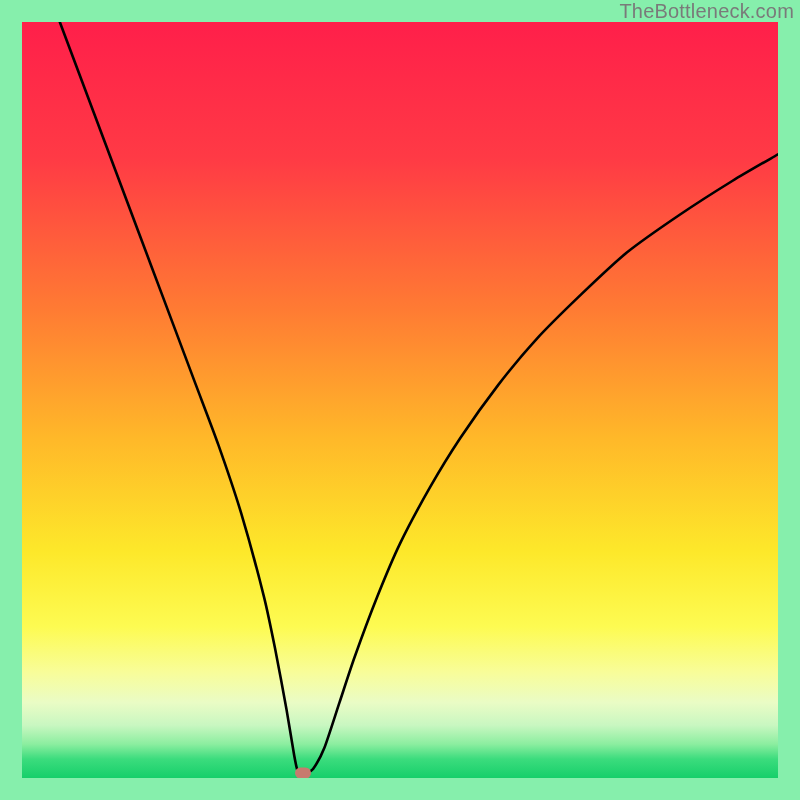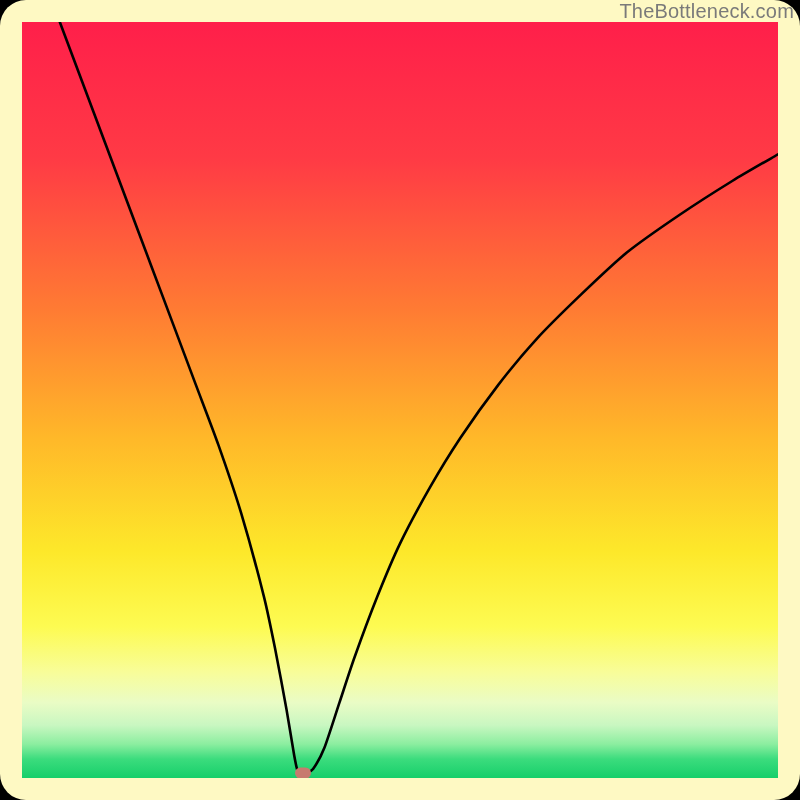--- a/index.html
+++ b/index.html
@@ -7,22 +7,21 @@
     padding: 0;
     width: 800px;
     height: 800px;
     background: #000;
     overflow: hidden;
   }
   .chart-container {
     position: relative;
     width: 800px;
     height: 800px;
-    background: #fef9c3;
-    border-radius: 26px;
+    background: #86efac;
   }
   .plot-area {
     position: absolute;
     left: 22px;
     top: 22px;
     width: 756px;
     height: 756px;
     overflow: hidden;
   }
   .gradient-bg {

